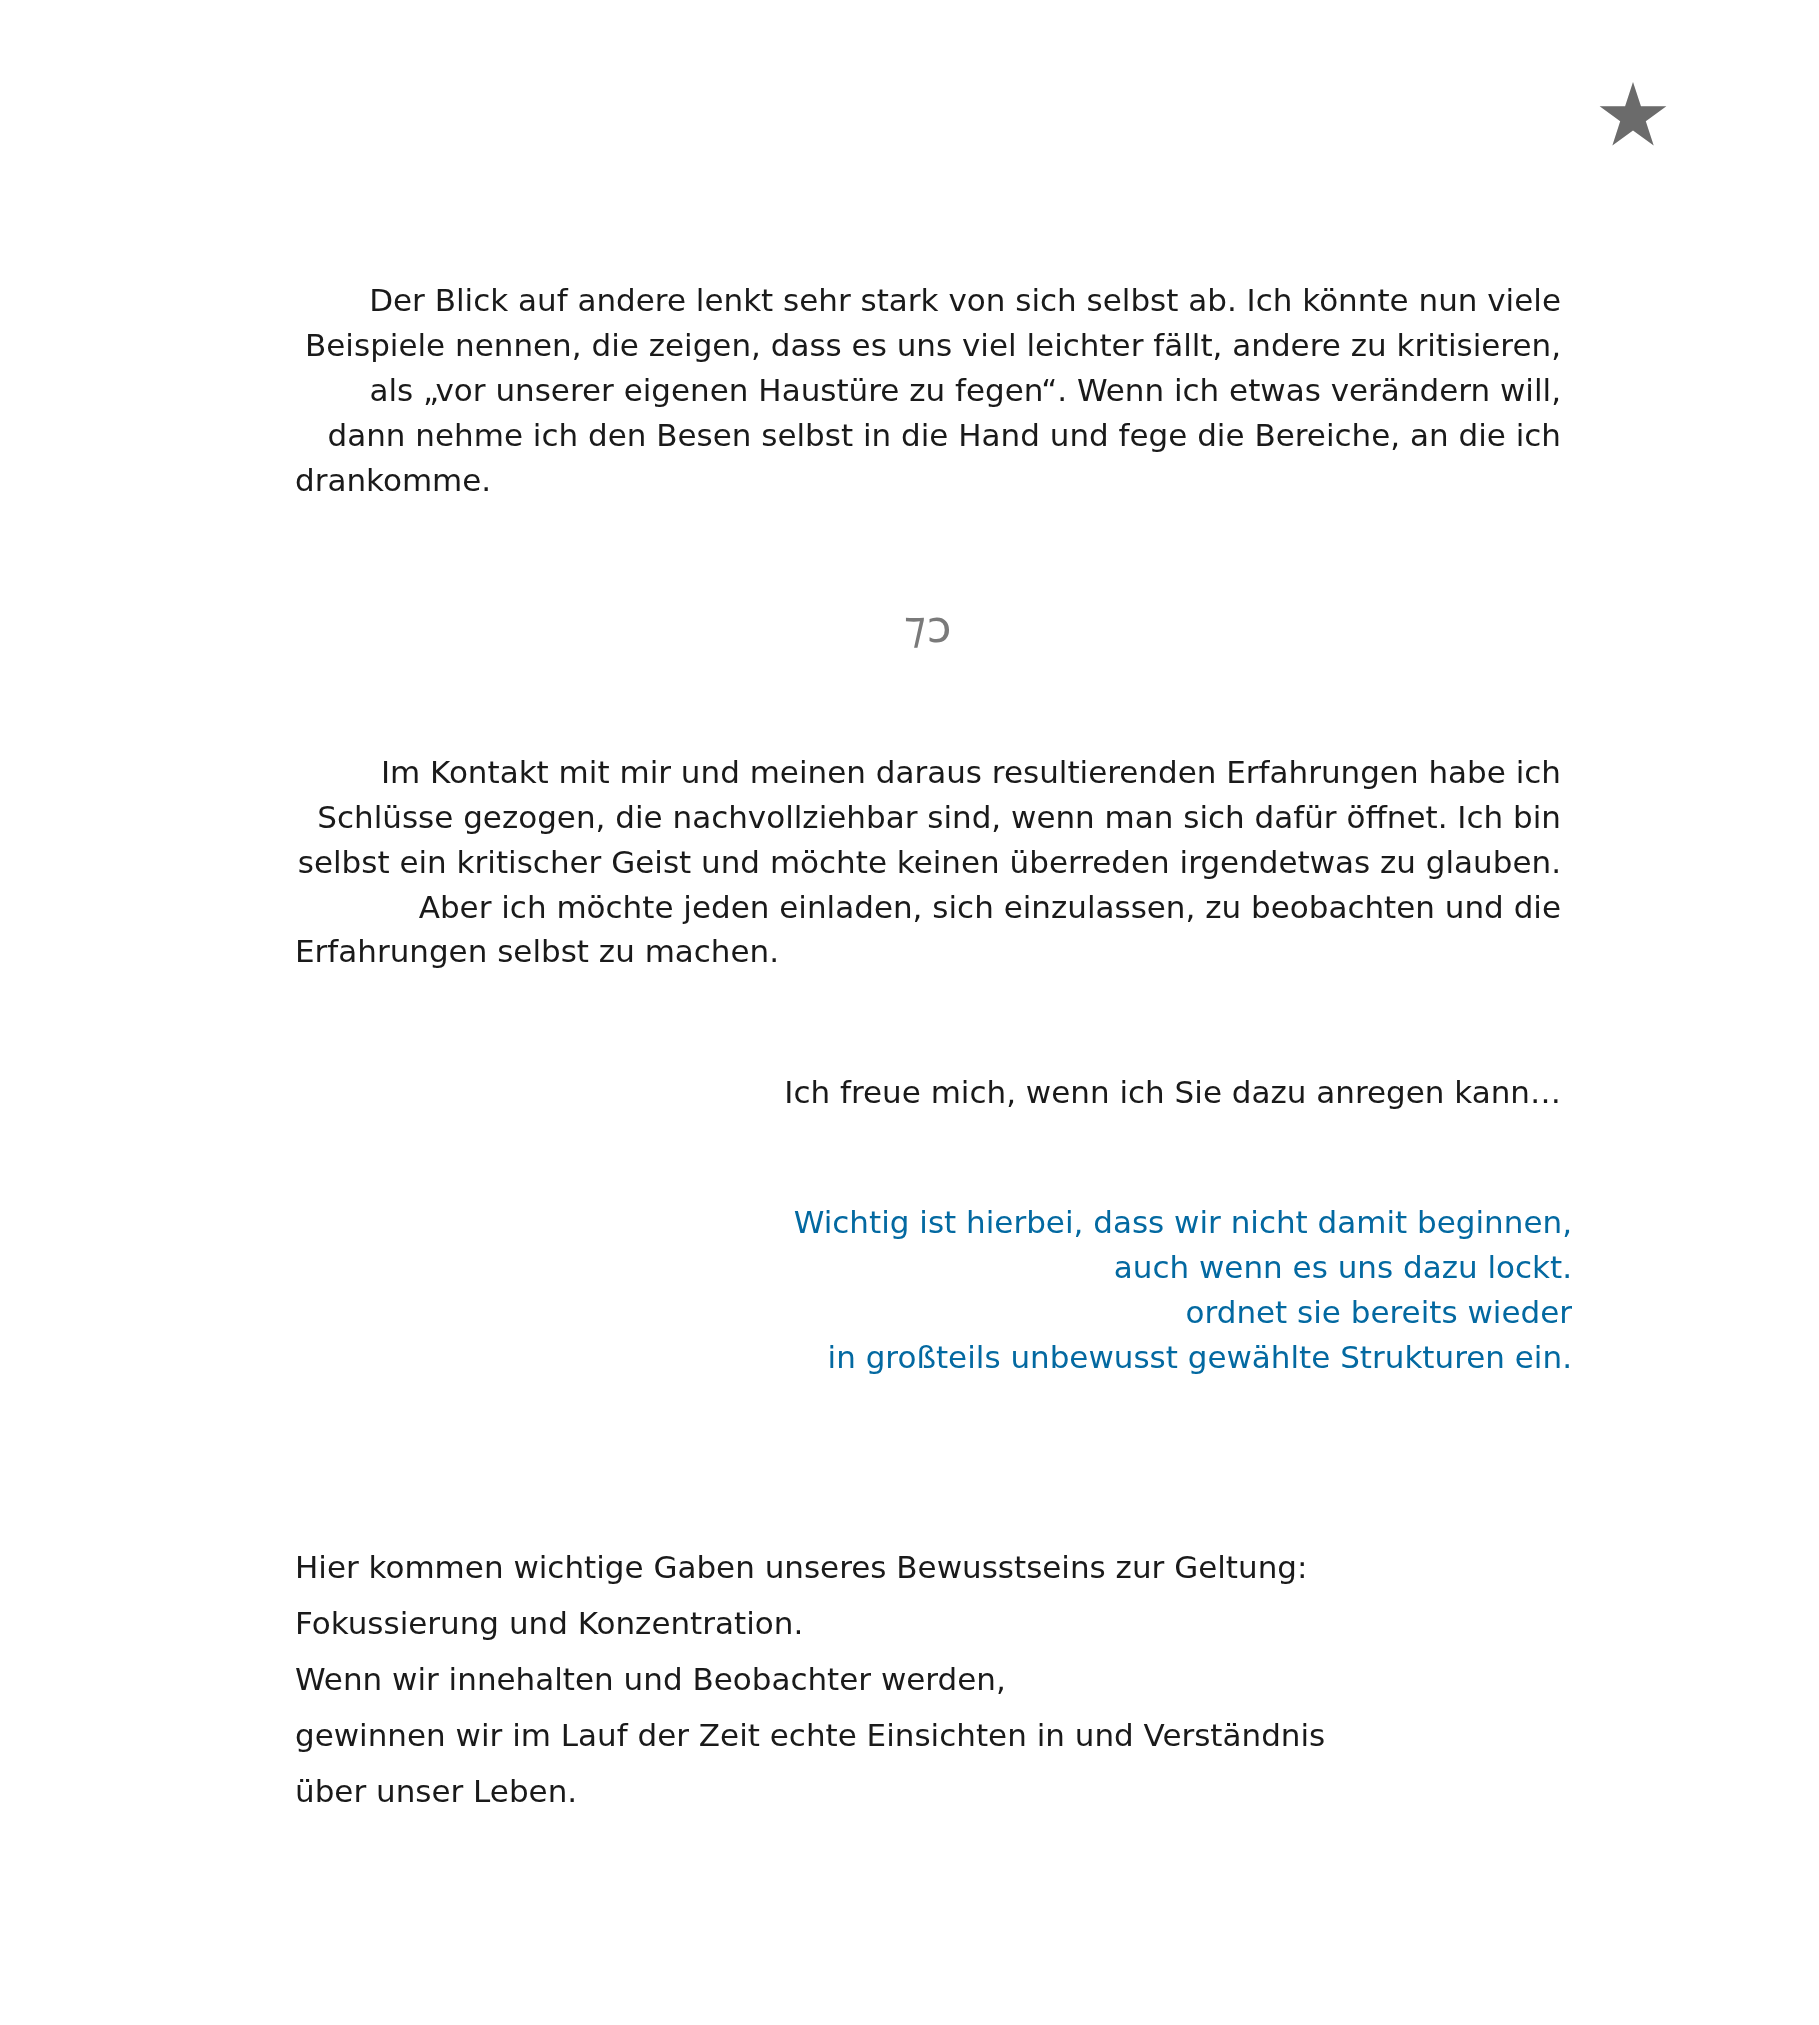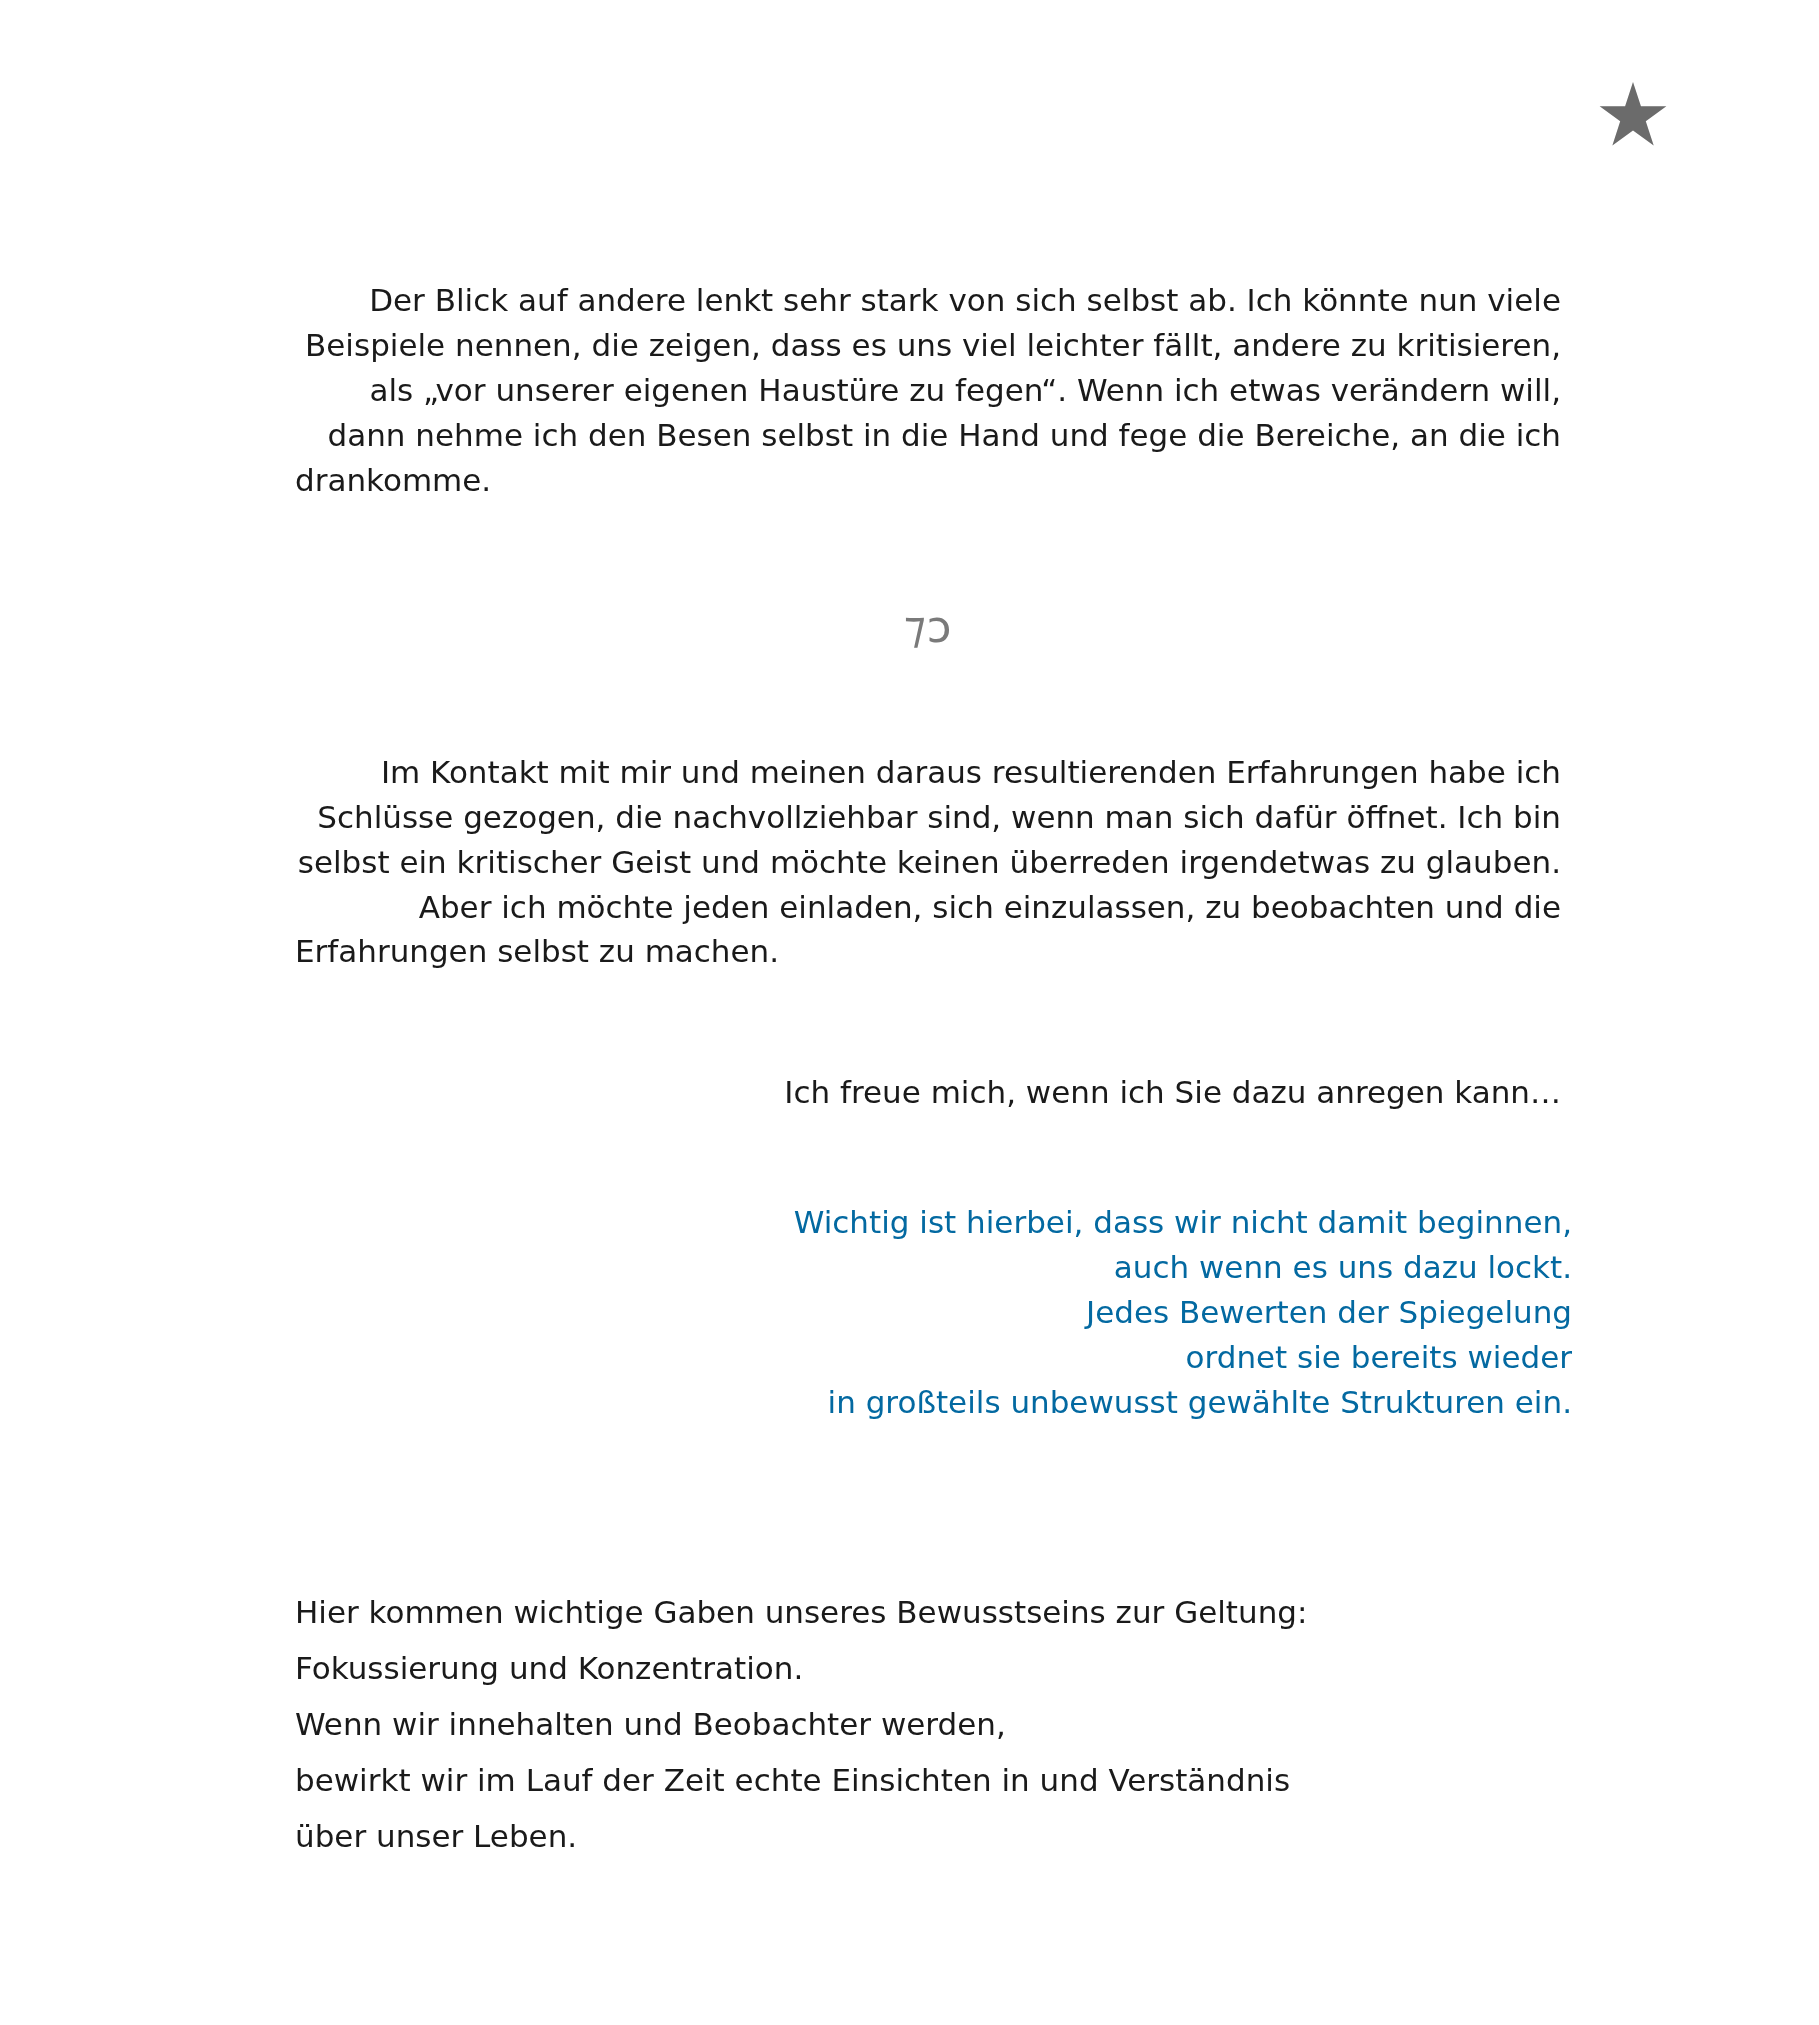--- a/index.html
+++ b/index.html
@@ -95,32 +95,31 @@
 
     <div class="gap-m"></div>
 
     <p class="block">Ich freue mich, wenn ich Sie dazu anregen kann…</p>
 
     <div class="gap-m"></div>
 
     <div class="quote-block">
       <p class="quote">Wichtig ist hierbei, dass wir nicht damit beginnen,</p>
       <p class="quote">auch wenn es uns dazu lockt.</p>
-      <p class="quote">Jedes Bewerten der Spiegelung</p>
       <p class="quote">ordnet sie bereits wieder</p>
       <p class="quote">in großteils unbewusst gewählte Strukturen ein.</p>
     </div>
 
     <div class="gap-xl"></div>
 
     <div>
       <p>Hier kommen wichtige Gaben unseres Bewusstseins zur Geltung:</p>
       <p>Fokussierung und Konzentration.</p>
       <p>Wenn wir innehalten und Beobachter werden,</p>
-      <p>bewirkt wir im Lauf der Zeit echte Einsichten in und Verständnis</p>
+      <p>gewinnen wir im Lauf der Zeit echte Einsichten in und Verständnis</p>
       <p>über unser Leben.</p>
     </div>
 
     <div class="gap-l"></div>
 
   </div>
 
 </div>
 
 

